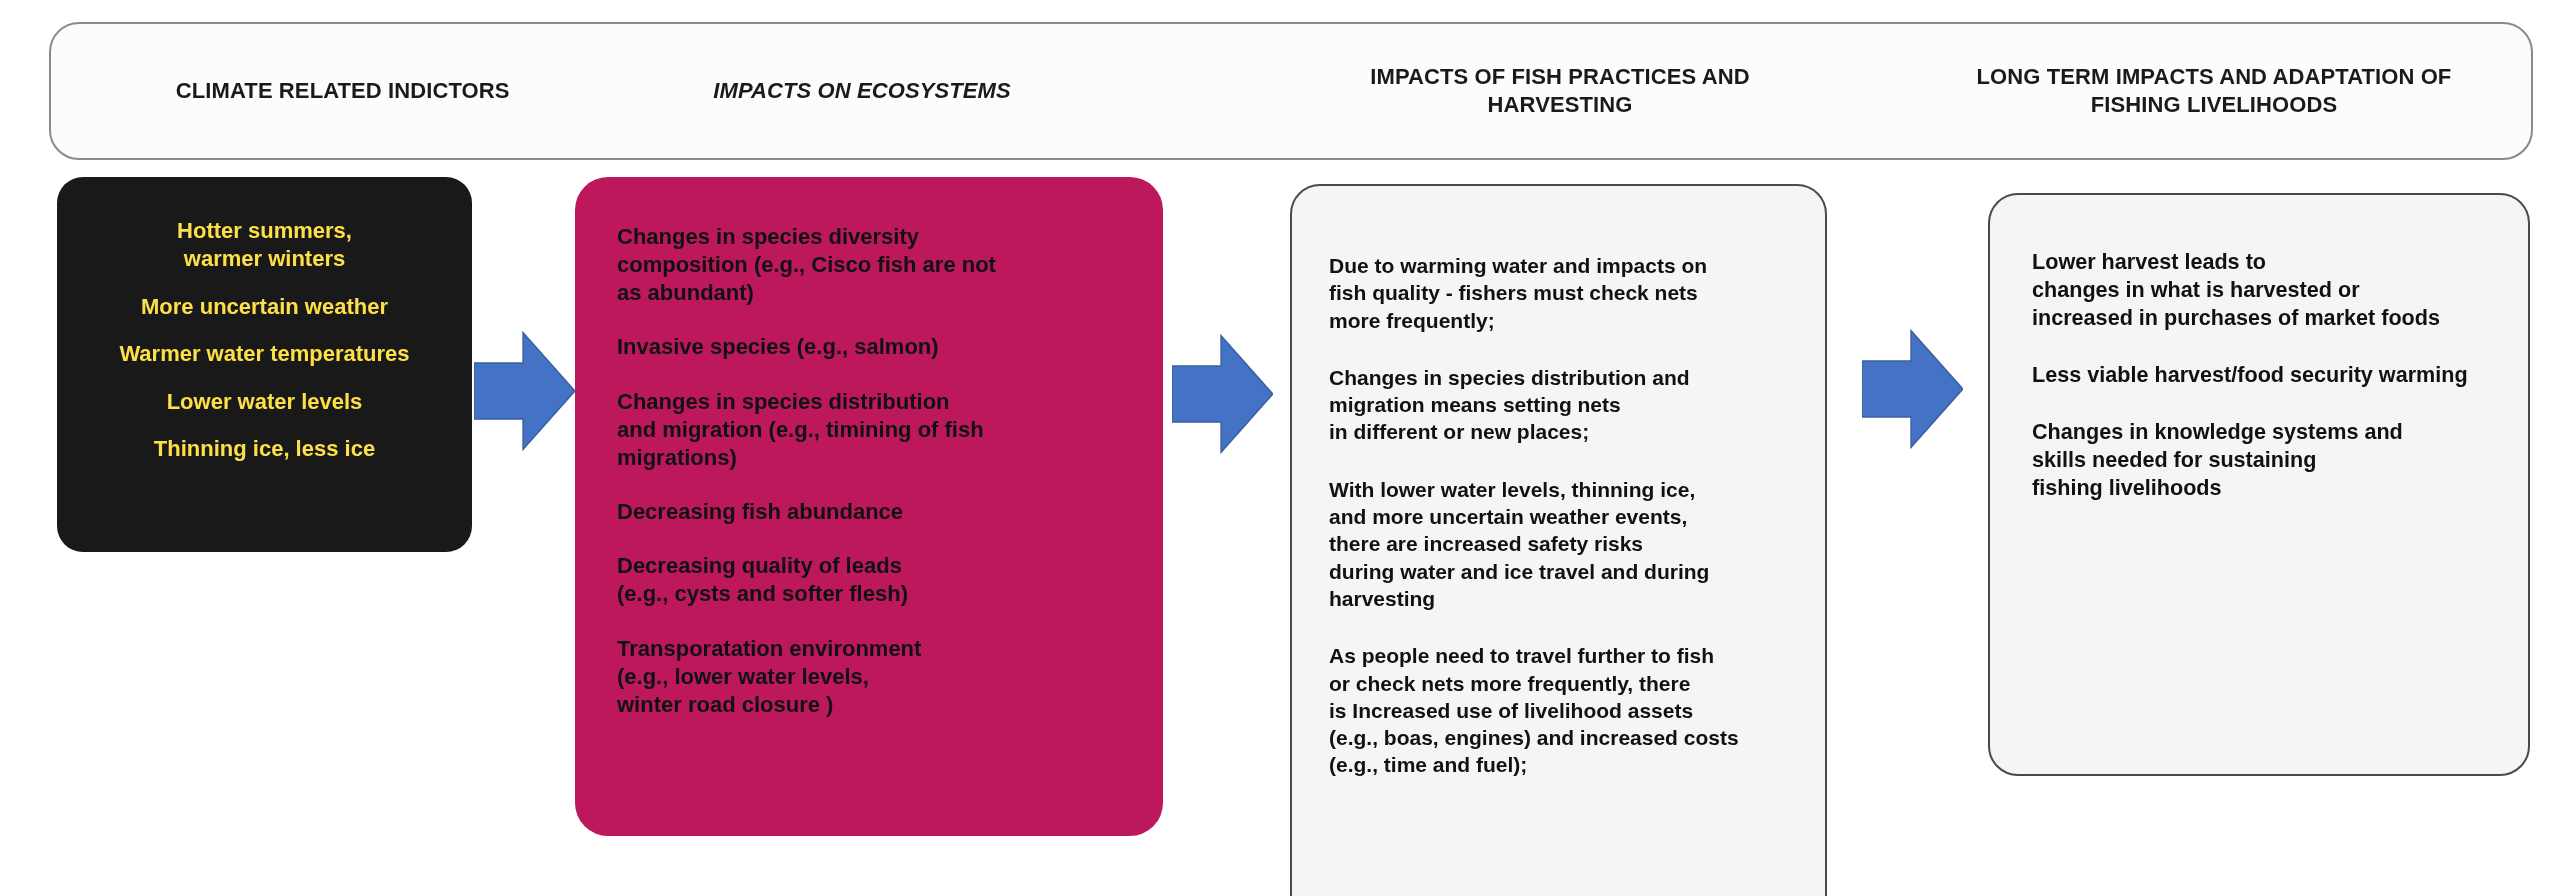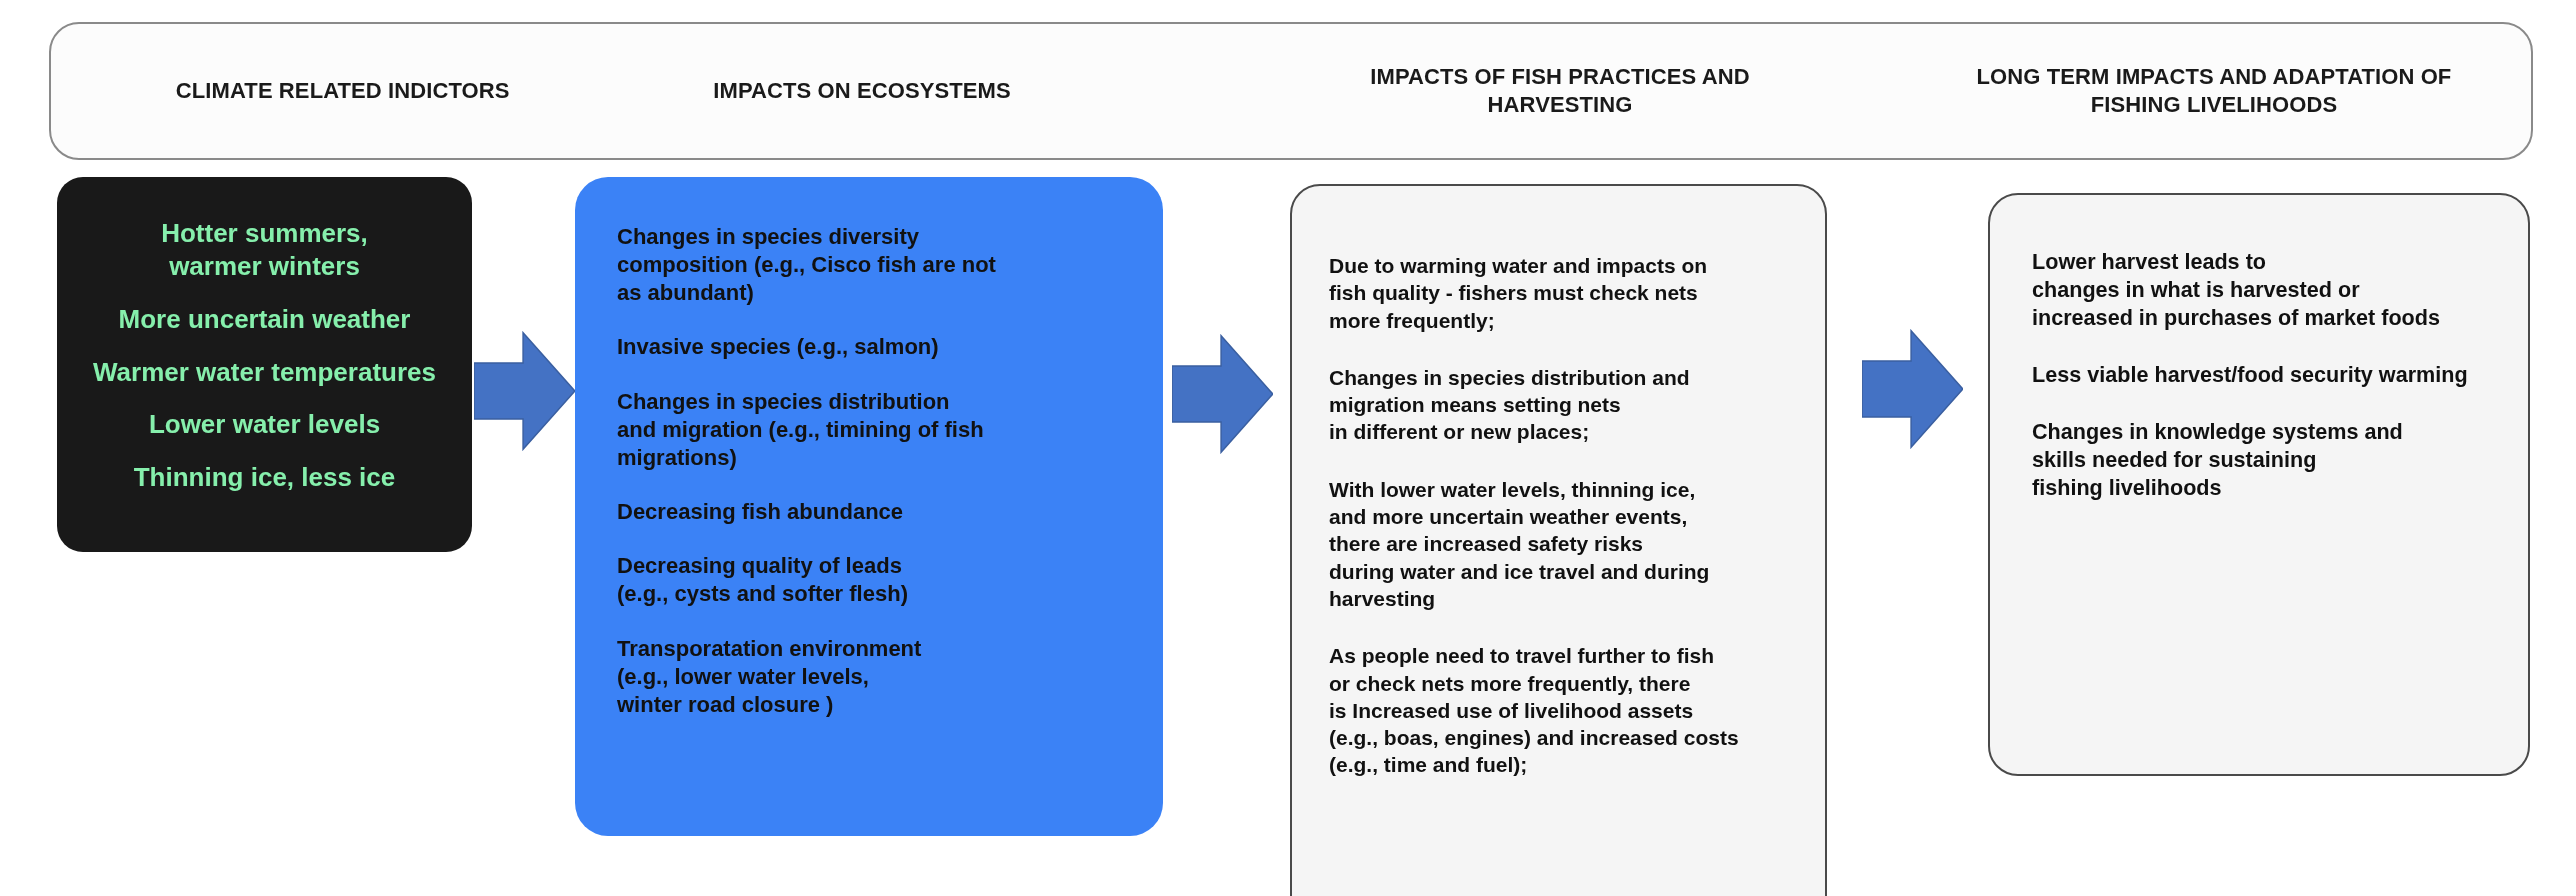--- a/index.html
+++ b/index.html
@@ -28,45 +28,45 @@
     display:flex; align-items:center; justify-content:center;
     text-align:center;
     font-weight:bold;
     font-size:22px;
     line-height:1.25;
     color:#1a1a1a;
     white-space:pre-line;
     letter-spacing:0.1px;
   }
   .hc1 { left:18.7px;   width:546px; }
-  .hc2 { left:538px;  width:546px; }
+  .hc2 { left:538px;  width:546px;font-style:italic; }
   .hc3 { left:1200px; width:618px; }
   .hc4 { left:1854px; width:618px; }
 
   
   .box { position:absolute; font-weight:bold; }
   .box .item { white-space:pre-line; }
 
   .box-black {
     left:57px; top:177px;
     width:415px; height:375px;
     background:#191919;
-    color:#86efac;
+    color:#fde047;
     border-radius:26px;
     text-align:center;
     padding:40px 20px 21.6px 20px;
-    font-size:26px;
+    font-size:22px;
     line-height:1.28;
   }
   .box-black .item { margin-bottom:19.4px; }
 
   .box-gray {
     left:575px; top:177px;
     width:588px; height:659px;
-    background:#3b82f6;
+    background:#be185d;
     color:#111111;
     border-radius:33px;
     padding:46px 36px 29px 42px;
     font-size:22px;
     line-height:1.28;
   }
   .box-gray .item { margin-bottom:26px; }
 
   .box-light {
     background:#f5f5f5;

